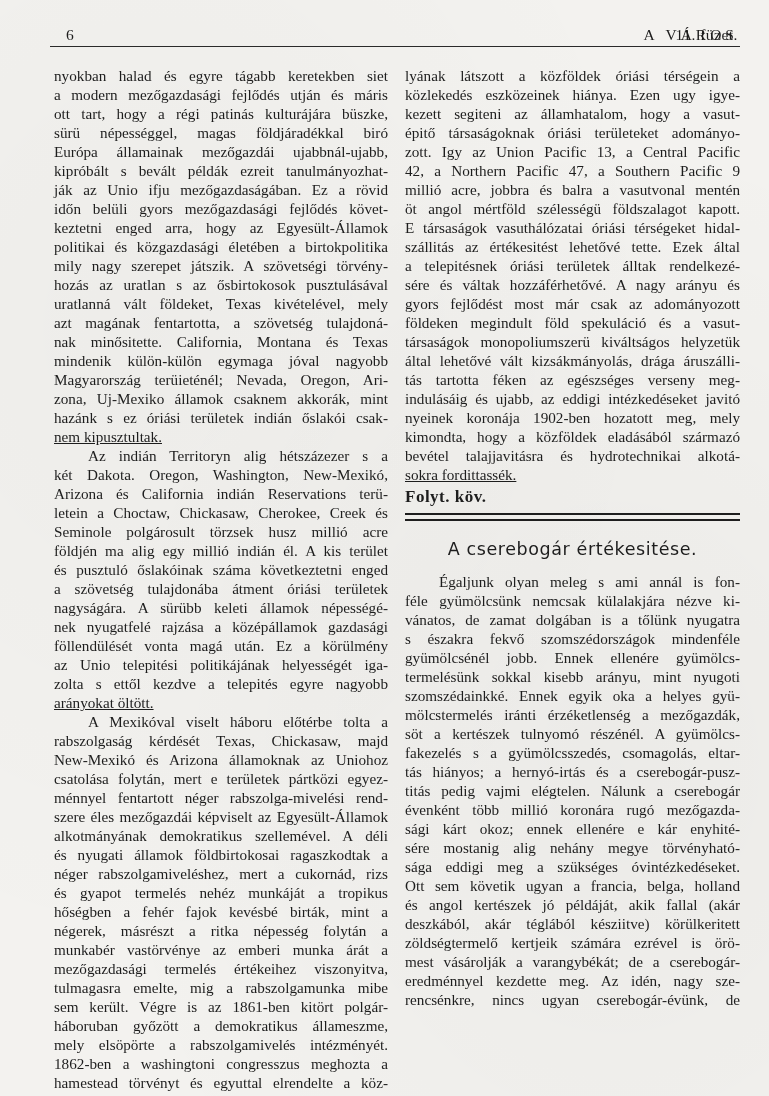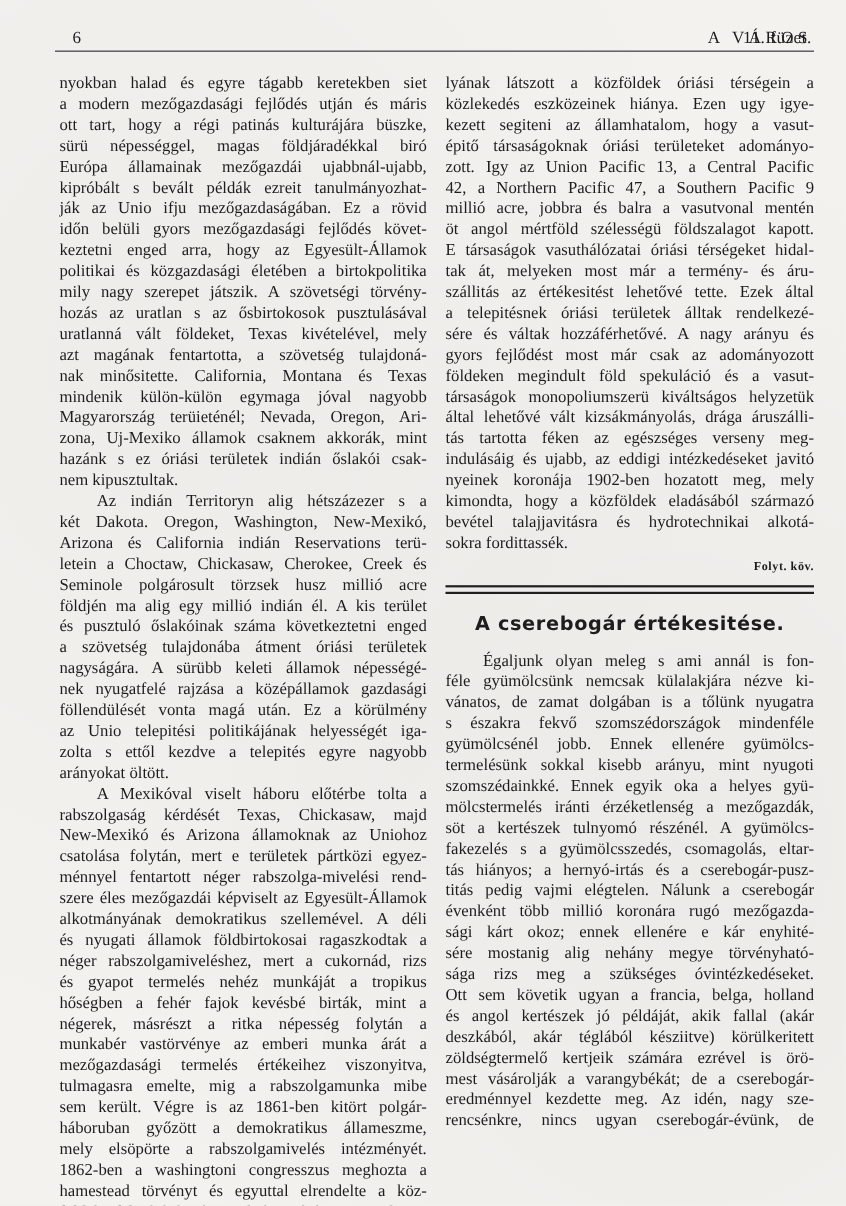--- a/index.html
+++ b/index.html
@@ -30,35 +30,35 @@
   }
   .col {
     position: absolute; top: 66px;
     font-size: 15.2px; line-height: 19px;
     text-align: justify;
     hyphens: none;
   }
   .col-left { left: 54px; width: 334px; }
   .col-right { left: 405px; width: 335px; }
   .line { display: block; text-align: justify; text-align-last: justify; white-space: nowrap; height: 19px; }
-  .line.last { text-align-last: left; }
+  .line.last { text-align-last: left; text-decoration: underline; }
   .indent { padding-left: 34px; }
   .folyt {
-    display: block; text-align: right; font-size: 11px; font-weight: bold;
+    display: block; text-align: left; font-size: 17px; font-weight: bold;
     letter-spacing: 0.5px; margin-top: 3px; height: 20px;
   }
   .double-rule { margin-top: 6px; height: 9px; position: relative; }
   .double-rule::before, .double-rule::after {
     content: ""; position: absolute; left: 0; right: 0; border-top: 2.2px solid #1e1e1e;
   }
   .double-rule::before { top: 0; }
   .double-rule::after { top: 6px; }
   .section-title {
     display: block; text-align: center; font-family: "DejaVu Sans", sans-serif;
-    font-weight: bold; font-size: 17.5px; letter-spacing: 0.6px;
+    font-weight: normal; font-size: 17.5px; letter-spacing: 0.6px;
     margin-top: 18px; margin-bottom: 8px; height: 24px;
   }
 </style>
 </head>
 <body>
 
 <div class="page">
 
   <div class="header">
     <span class="num">6</span>
@@ -135,21 +135,20 @@
     <div id="right-cont">
         <span class="line">lyának látszott a közföldek óriási térségein a</span>
         <span class="line">közlekedés eszközeinek hiánya. Ezen ugy igye-</span>
         <span class="line">kezett segiteni az államhatalom, hogy a vasut-</span>
         <span class="line">épitő társaságoknak óriási területeket adományo-</span>
         <span class="line">zott. Igy az Union Pacific 13, a Central Pacific</span>
         <span class="line">42, a Northern Pacific 47, a Southern Pacific 9</span>
         <span class="line">millió acre, jobbra és balra a vasutvonal mentén</span>
         <span class="line">öt angol mértföld szélességü földszalagot kapott.</span>
         <span class="line">E társaságok vasuthálózatai óriási térségeket hidal-</span>
-        <span class="line">tak át, melyeken most már a termény- és áru-</span>
         <span class="line">szállitás az értékesitést lehetővé tette. Ezek által</span>
         <span class="line">a telepitésnek óriási területek álltak rendelkezé-</span>
         <span class="line">sére és váltak hozzáférhetővé. A nagy arányu és</span>
         <span class="line">gyors fejlődést most már csak az adományozott</span>
         <span class="line">földeken megindult föld spekuláció és a vasut-</span>
         <span class="line">társaságok monopoliumszerü kiváltságos helyzetük</span>
         <span class="line">által lehetővé vált kizsákmányolás, drága áruszálli-</span>
         <span class="line">tás tartotta féken az egészséges verseny meg-</span>
         <span class="line">indulásáig és ujabb, az eddigi intézkedéseket javitó</span>
         <span class="line">nyeinek koronája 1902-ben hozatott meg, mely</span>
@@ -169,21 +168,21 @@
         <span class="line">termelésünk sokkal kisebb arányu, mint nyugoti</span>
         <span class="line">szomszédainkké. Ennek egyik oka a helyes gyü-</span>
         <span class="line">mölcstermelés iránti érzéketlenség a mezőgazdák,</span>
         <span class="line">söt a kertészek tulnyomó részénél. A gyümölcs-</span>
         <span class="line">fakezelés s a gyümölcsszedés, csomagolás, eltar-</span>
         <span class="line">tás hiányos; a hernyó-irtás és a cserebogár-pusz-</span>
         <span class="line">titás pedig vajmi elégtelen. Nálunk a cserebogár</span>
         <span class="line">évenként több millió koronára rugó mezőgazda-</span>
         <span class="line">sági kárt okoz; ennek ellenére e kár enyhité-</span>
         <span class="line">sére mostanig alig nehány megye törvényható-</span>
-        <span class="line">sága rizs meg a szükséges óvintézkedéseket.</span>
+        <span class="line">sága eddigi meg a szükséges óvintézkedéseket.</span>
         <span class="line">Ott sem követik ugyan a francia, belga, holland</span>
         <span class="line">és angol kertészek jó példáját, akik fallal (akár</span>
         <span class="line">deszkából, akár téglából késziitve) körülkeritett</span>
         <span class="line">zöldségtermelő kertjeik számára ezrével is örö-</span>
         <span class="line">mest vásárolják a varangybékát; de a cserebogár-</span>
         <span class="line">eredménnyel kezdette meg. Az idén, nagy sze-</span>
         <span class="line">rencsénkre, nincs ugyan cserebogár-évünk, de</span>
       </div>
   </div>
 

